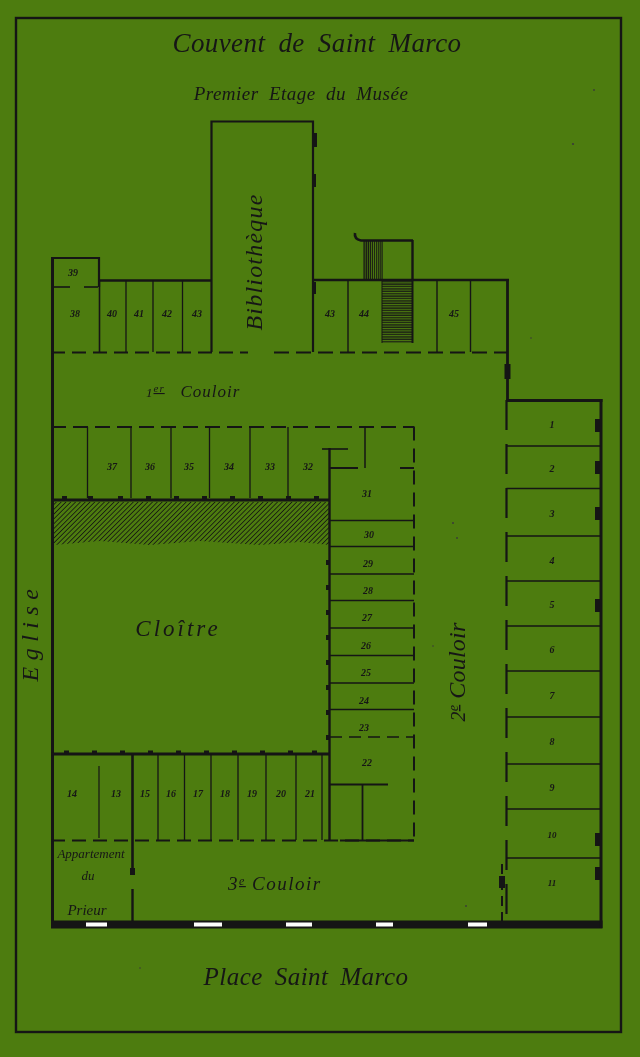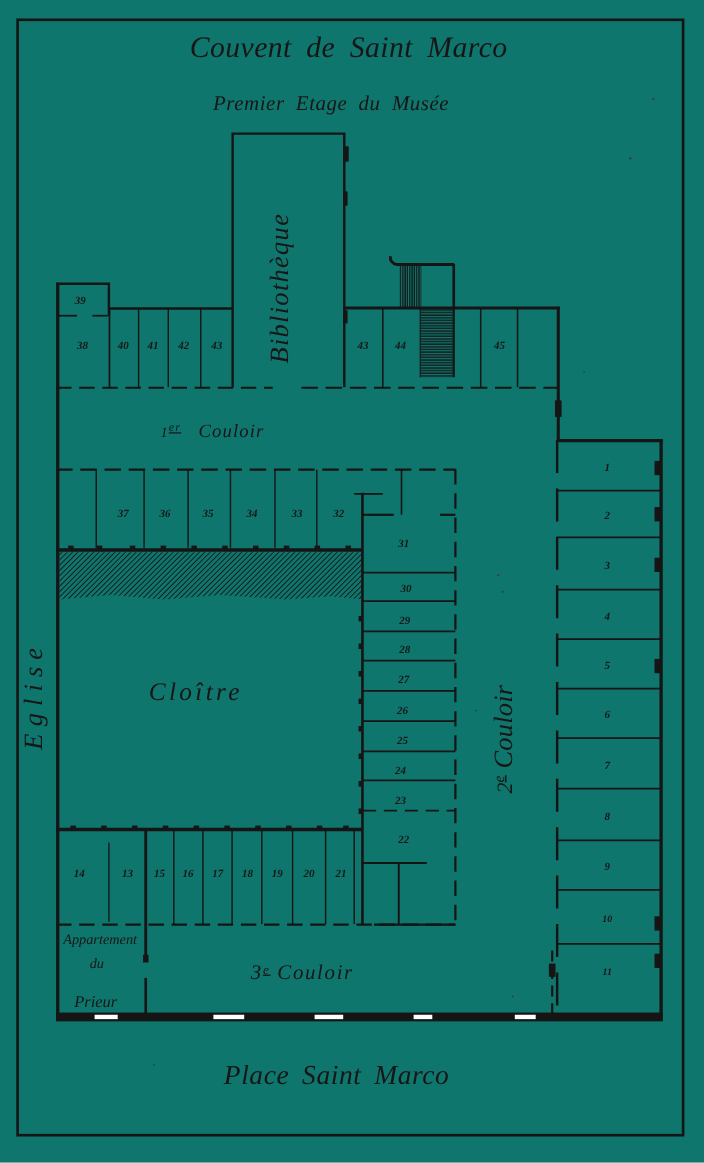--- a/index.html
+++ b/index.html
@@ -1,16 +1,16 @@
 <!DOCTYPE html>
 <html><head>
 <meta charset="utf-8">
 <style>
   html,body{margin:0;padding:0;background:#ffffff;}
-  .page{width:640px;height:1057px;position:relative;background:#0f766e;}
+  .page{width:640px;height:1057px;position:relative;background:#4d7c0f;}
   svg{position:absolute;top:0;left:0;}
   text{font-family:"Liberation Serif",serif;font-style:italic;fill:#161616;}
 </style>
 </head>
 <body>
 <div class="page">
 <svg width="640" height="1057" viewBox="0 0 640 1057">
 <defs>
   <pattern id="hdiag" width="3.4" height="3.4" patternUnits="userSpaceOnUse" patternTransform="rotate(45)">
     <rect width="3.3" height="3.3" fill="none"></rect>

